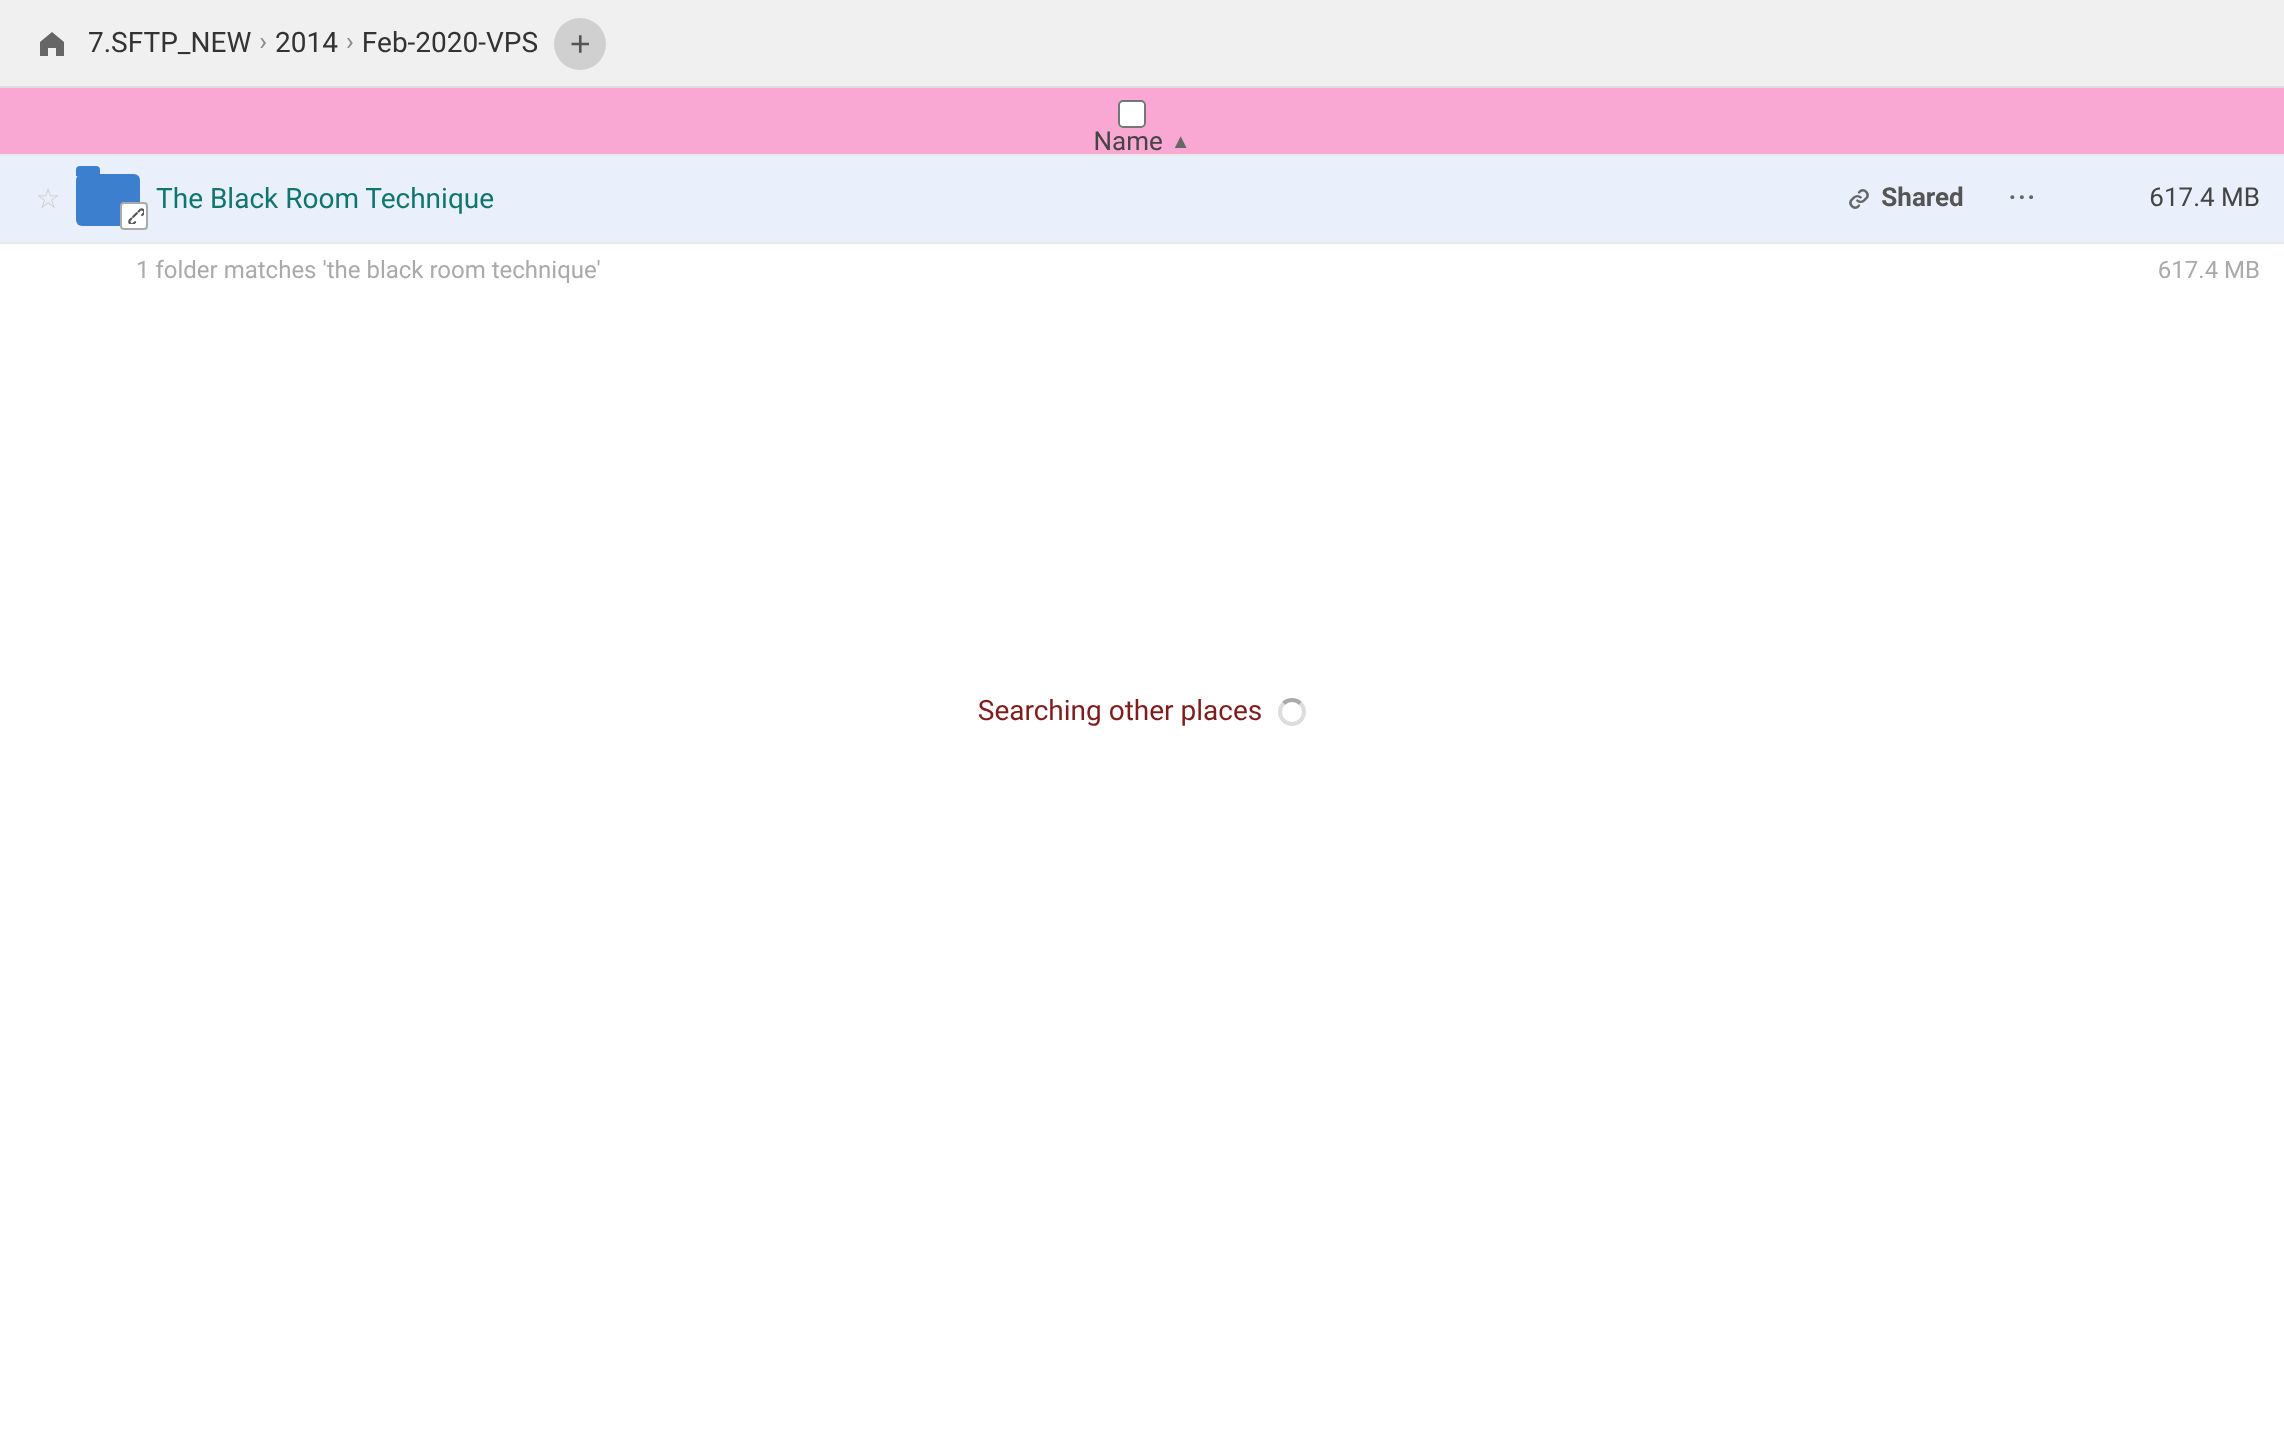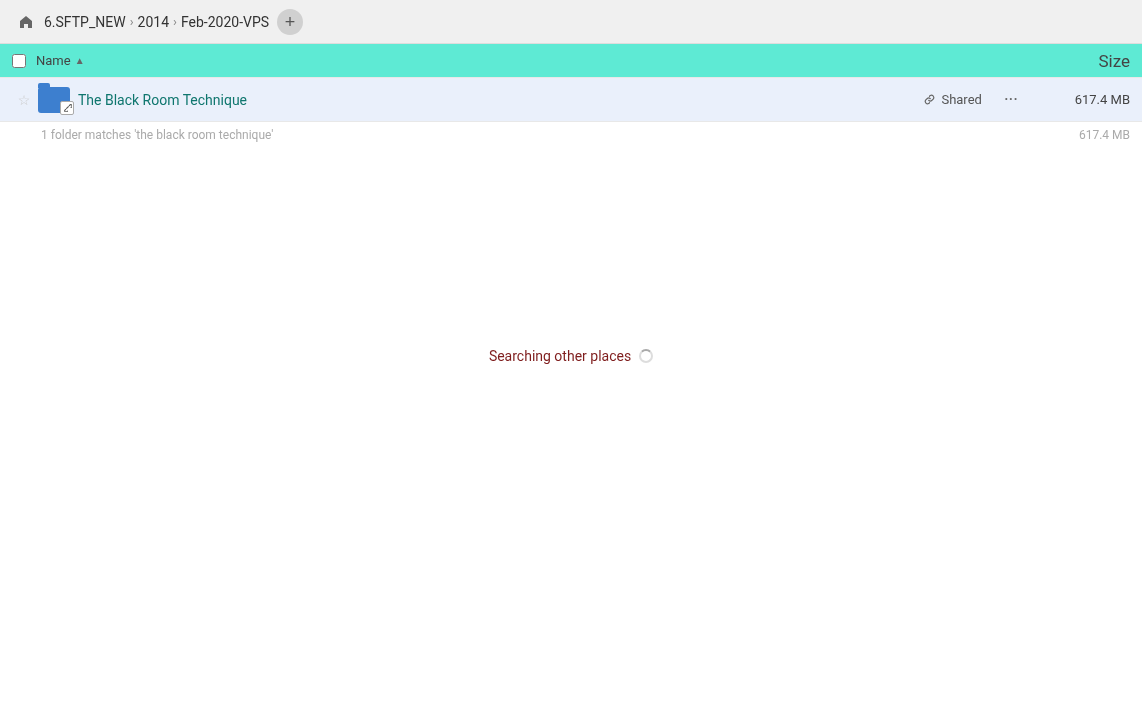--- a/index.html
+++ b/index.html
@@ -88,22 +88,23 @@
     .spacer {
       flex: 1;
     }
 
     
     .column-header {
       display: flex;
       align-items: center;
       padding: 6px 12px;
       border-bottom: 1px solid #e8e8e8;
-      background: #5eead4;
+      background: #f9a8d4;
       height: 34px;
+      flex-direction: column;
     }
 
     .col-checkbox {
       width: 24px;
       display: flex;
       align-items: center;
     }
 
     .col-name {
       flex: 1;
@@ -205,20 +206,21 @@
       color: #0f766e;
     }
 
     .file-shared-col {
       display: flex;
       align-items: center;
       gap: 5px;
       color: #555;
       font-size: 13px;
       margin-right: 16px;
+      font-weight: bold;
     }
 
     .file-more-col {
       color: #666;
       font-size: 18px;
       margin-right: 16px;
       cursor: pointer;
       padding: 4px 6px;
       border-radius: 4px;
     }
@@ -227,21 +229,21 @@
       width: 90px;
       text-align: right;
       font-size: 13px;
       color: #444;
     }
 
     
     .summary-row {
       display: flex;
       align-items: flex-end;
-      padding: 6px 12px 6px 41px;
+      padding: 6px 12px 6px 68px;
       color: #aaa;
       font-size: 12px;
     }
 
     .summary-text {
       flex: 1;
     }
 
     .summary-size {
       width: 90px;
@@ -285,21 +287,21 @@
 
 <div class="app-container">
 
   <div class="toolbar">
     <div class="home-btn">
       <svg width="16" height="16" viewBox="0 0 16 16" fill="none">
         <path d="M8 2L2 7v7h4v-4h4v4h4V7L8 2z" fill="#666"></path>
       </svg>
     </div>
     <div class="breadcrumb">
-      <span class="breadcrumb-item">6.SFTP_NEW</span>
+      <span class="breadcrumb-item">7.SFTP_NEW</span>
       <span class="breadcrumb-separator">›</span>
       <span class="breadcrumb-item">2014</span>
       <span class="breadcrumb-separator">›</span>
       <span class="breadcrumb-item">Feb-2020-VPS</span>
     </div>
     <button class="breadcrumb-add-btn">+</button>
     <div class="spacer"></div>
   </div>
 
   <div class="column-header">

